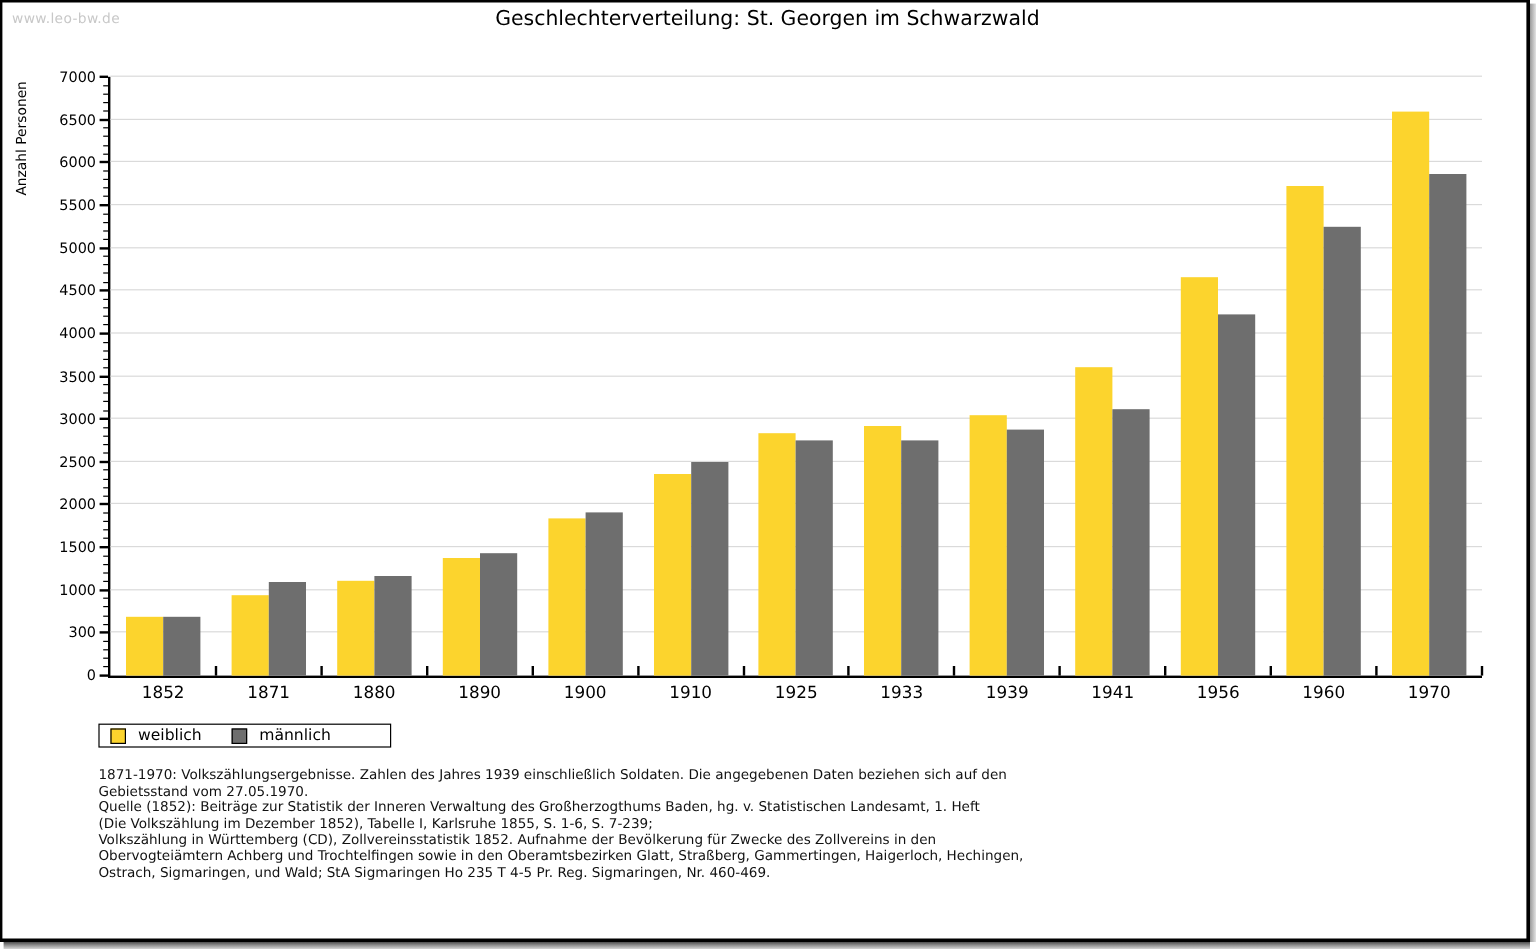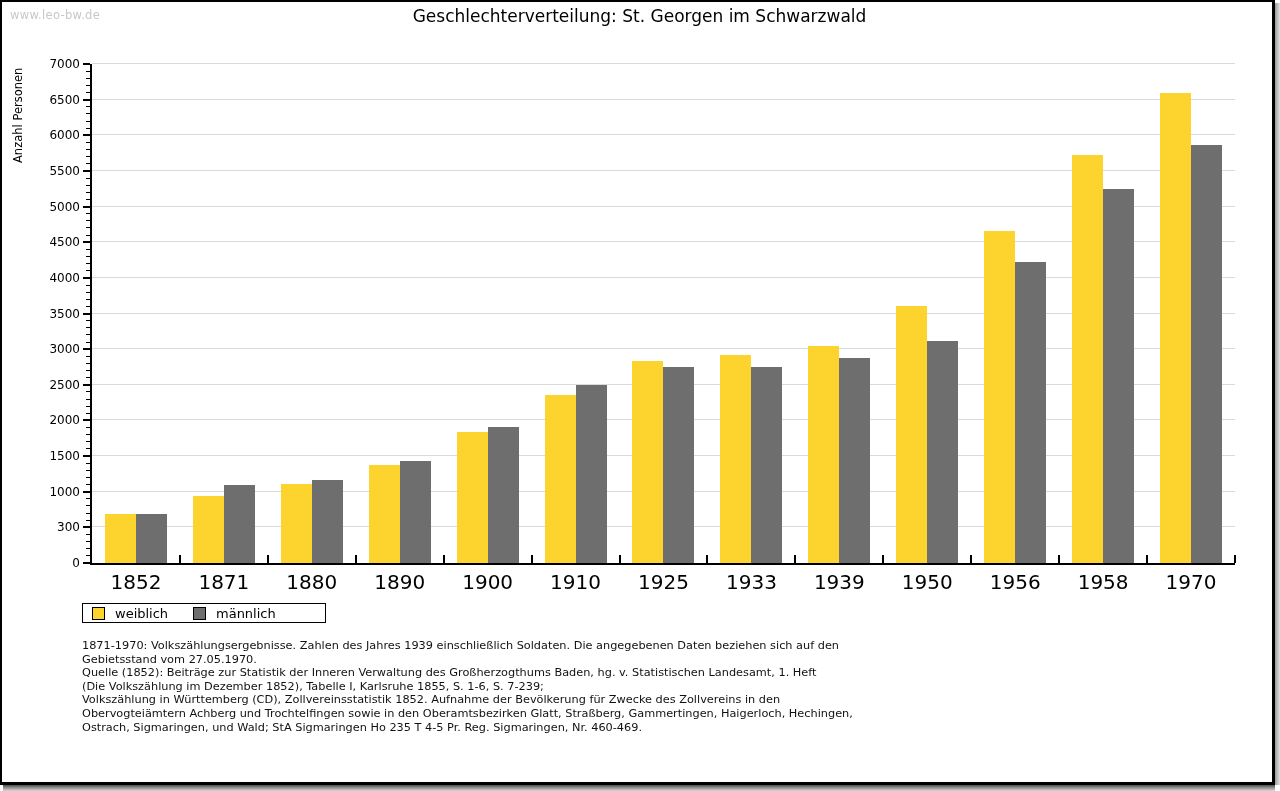--- a/index.html
+++ b/index.html
@@ -46,21 +46,21 @@
   .ylab {
     position:absolute; right:calc(100% + 12px); transform:translateY(50%);
     font-size:12px; white-space:nowrap;
   }
   .bars { position:absolute; left:0; top:0; width:100%; height:100%; display:flex; z-index:3; }
   .group { flex:1 1 0; display:flex; align-items:flex-end; justify-content:center; }
   .bar { width:31px; }
   .xtick { position:absolute; bottom:0; width:2px; height:8px; background:#000; z-index:4; }
   .xlab {
     position:absolute; top:calc(100% + 7px); transform:translateX(-50%);
-    font-size:20px; white-space:nowrap;
+    font-size:14px; white-space:nowrap;
   }
   .legend {
     position:absolute; left:80px; top:601px; width:244px; height:20px;
     box-sizing:border-box; border:1px solid #000;
     display:flex; align-items:center;
   }
   .legend-item { display:flex; align-items:center; margin-left:9px; width:92px; }
   .legend-swatch {
     width:13px; height:13px; border:1px solid #000; box-sizing:border-box;
     flex:0 0 auto;
@@ -197,25 +197,25 @@
       <div class="xlab" style="left: 34.6154%;">1900</div>
       <div class="xtick" style="left: calc(46.1538% - 1px);"></div>
       <div class="xlab" style="left: 42.3077%;">1910</div>
       <div class="xtick" style="left: calc(53.8462% - 1px);"></div>
       <div class="xlab" style="left: 50%;">1925</div>
       <div class="xtick" style="left: calc(61.5385% - 1px);"></div>
       <div class="xlab" style="left: 57.6923%;">1933</div>
       <div class="xtick" style="left: calc(69.2308% - 1px);"></div>
       <div class="xlab" style="left: 65.3846%;">1939</div>
       <div class="xtick" style="left: calc(76.9231% - 1px);"></div>
-      <div class="xlab" style="left: 73.0769%;">1950</div>
+      <div class="xlab" style="left: 73.0769%;">1941</div>
       <div class="xtick" style="left: calc(84.6154% - 1px);"></div>
       <div class="xlab" style="left: 80.7692%; text-align: right;">1956</div>
       <div class="xtick" style="left: calc(92.3077% - 1px);"></div>
-      <div class="xlab" style="left: 88.4615%;">1958</div>
+      <div class="xlab" style="left: 88.4615%;">1960</div>
       <div class="xtick" style="left: calc(100% - 1px);"></div>
       <div class="xlab" style="left: 96.1538%;">1970</div>
       <div class="bars">
         <div class="group">
           <div class="bar" style="height: 9.85714%; background: rgb(252, 212, 45);"></div>
           <div class="bar" style="height: 9.85714%; background: rgb(110, 110, 110);"></div>
         </div>
         <div class="group">
           <div class="bar" style="height: 13.4286%; background: rgb(252, 212, 45);"></div>
           <div class="bar" style="height: 15.7143%; background: rgb(110, 110, 110);"></div>

